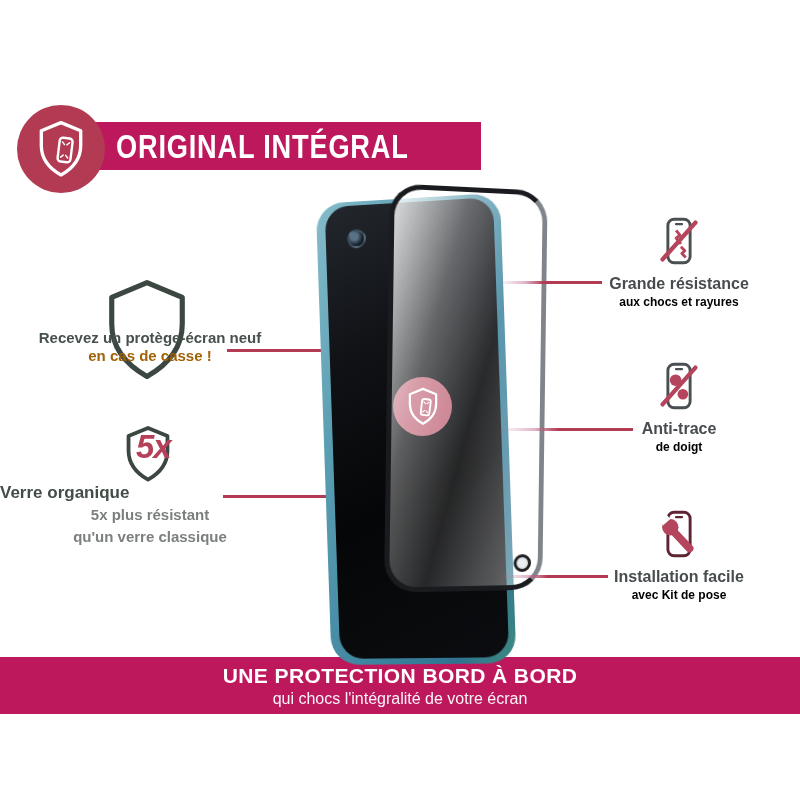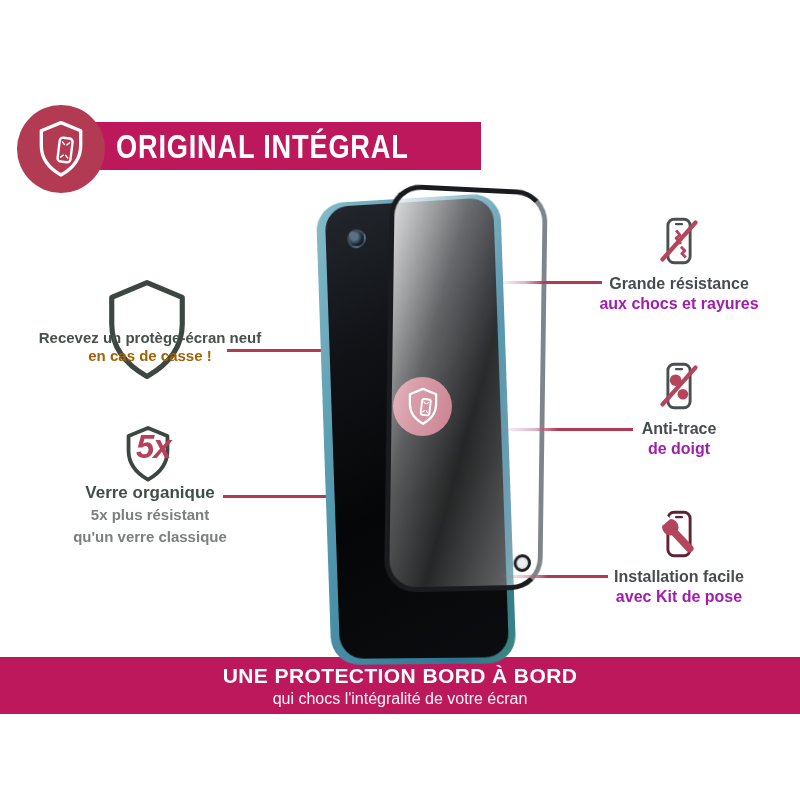--- a/index.html
+++ b/index.html
@@ -16,21 +16,21 @@
   .warranty-shield{position:absolute;left:104px;top:278px;z-index:1;}
   .warranty-title{position:absolute;left:12px;top:302px;width:272px;text-align:center;z-index:2;
                   color:#b5405a;font-size:19px;font-weight:800;letter-spacing:.4px;}
   .warranty-l1{position:absolute;left:2px;top:329px;width:296px;text-align:center;z-index:2;
                color:#47514b;font-size:15px;font-weight:bold;}
   .warranty-l2{position:absolute;left:2px;top:347px;width:296px;text-align:center;z-index:2;
                color:#a16207;font-size:15px;font-weight:bold;}
   .five-shield{position:absolute;left:122px;top:426px;z-index:1;}
   .five-label{position:absolute;left:136px;top:428px;z-index:2;color:#b5405a;
               font-size:33px;font-weight:800;font-style:italic;letter-spacing:-1px;}
-  .verre-title{position:absolute;left:0;top:483px;width:300px;text-align:center;
+  .verre-title{position:absolute;left:0;top:483px;width:300px;text-align:left;
                color:#434d47;font-size:17px;font-weight:800;}
   .verre-l1{position:absolute;left:0;top:506px;width:300px;text-align:center;
             color:#7b807d;font-size:15px;font-weight:600;}
   .verre-l2{position:absolute;left:0;top:528px;width:300px;text-align:center;
             color:#7b807d;font-size:15px;font-weight:600;}
   
   .cline{position:absolute;height:3px;background:#b23a52;}
   .cline.left{z-index:2;}
   .cline.right{z-index:6;background:linear-gradient(90deg,rgba(201,134,168,0) 0%,
                rgba(197,120,158,.55) 26%,#b23a52 44%,#b23a52 100%);}
@@ -55,21 +55,21 @@
          background:linear-gradient(105deg,rgba(255,255,255,.85) 0%,rgba(255,255,255,.35) 30%,
                     rgba(255,255,255,.12) 55%,rgba(255,255,255,.45) 100%);
          transform:perspective(900px) rotateY(9deg) rotate(.8deg);}
   .glass-hole{position:absolute;right:7px;bottom:13px;width:12px;height:12px;border-radius:50%;
               border:3px solid #202125;background:radial-gradient(circle,#eceff1 0 40%,#b9bec2 100%);}
   
   .feature{position:absolute;left:589px;width:180px;text-align:center;}
   #feat-0{top:212px;} #feat-1{top:357px;} #feat-2{top:505px;}
   .f-icon{display:block;margin:0 auto;}
   .f-l1{margin-top:5px;color:#474c4e;font-size:16px;font-weight:800;}
-  .f-l2{margin-top:2px;color:#a21caf;font-size:16px;font-weight:600;}
+  .f-l2{margin-top:2px;color:#000000;font-size:12px;font-weight:600;}
   
   .footer{position:absolute;left:0;top:657px;width:800px;height:57px;background:#be185d;z-index:2;
           text-align:center;color:#fff;box-sizing:border-box;padding-top:7px;}
   .footer-title{font-size:21px;font-weight:800;letter-spacing:.4px;line-height:24px;}
   .footer-sub{font-size:16px;font-weight:400;line-height:22px;color:rgba(255,255,255,.95);}
 </style>
 </head>
 <body>
 
 <div id="stage">

